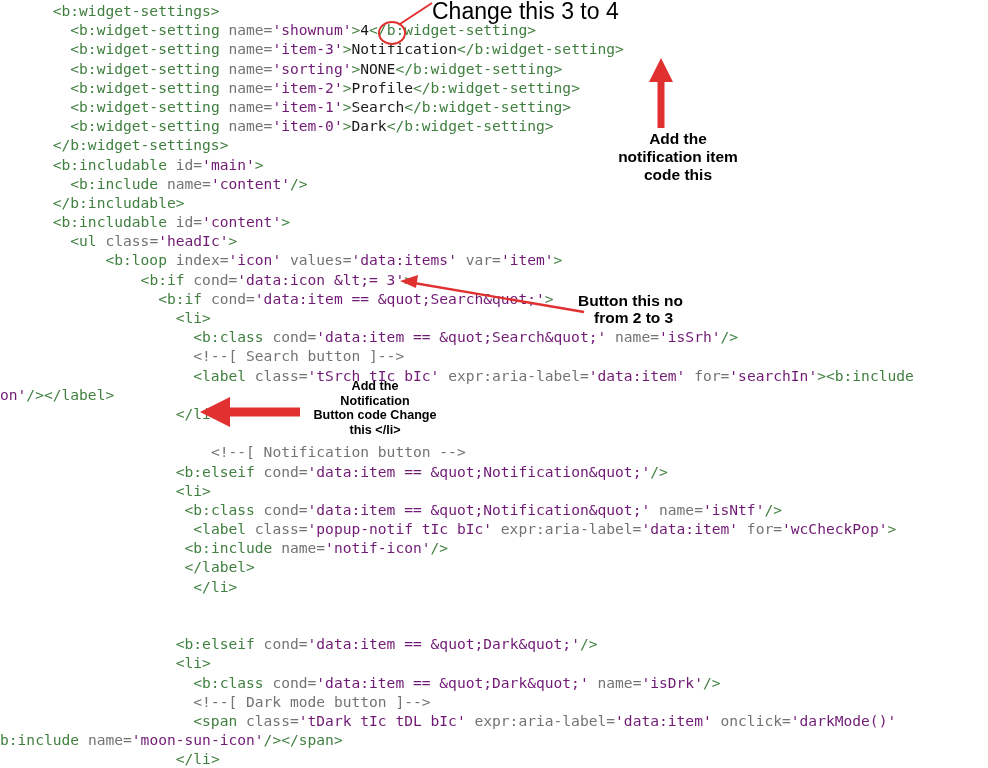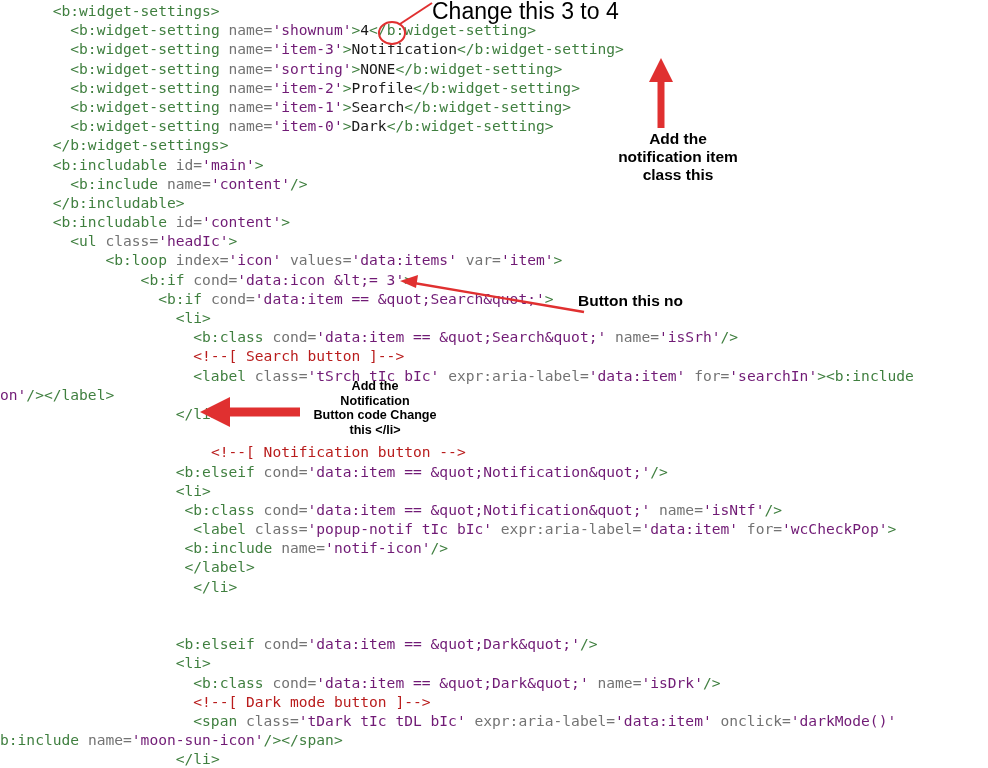--- a/index.html
+++ b/index.html
@@ -30,21 +30,21 @@
   }
   .line {
     white-space: pre;
     height: 19.2px;
   }
   
   .tag   { color: #3f7f3f; }   
   .attr  { color: #737373; }   
   .val   { color: #701a75; }   
   .txt   { color: #1a1a1a; }   
-  .cmt   { color: #b91c1c; }   
+  .cmt   { color: #737373; }   
 
   
   #annot-layer {
     position: absolute;
     left: 0; top: 0;
     width: 832px; height: 768px;
     pointer-events: none;
   }
   #annot-svg {
     position: absolute;
@@ -116,19 +116,19 @@
     </g>
 
     <g>
       <line x1="300" y1="412" x2="225" y2="412" stroke="#e03030" stroke-width="9" stroke-linecap="butt"></line>
       <polygon points="200,412 230,397 230,427" fill="#e03030"></polygon>
     </g>
   </svg>
 
   <div class="anno" id="anno-change-3-to-4">Change this 3 to 4</div>
 
-  <div class="anno" id="anno-add-notif-code"><span>Add the</span><br><span>notification item</span><br><span>class this</span></div>
+  <div class="anno" id="anno-add-notif-code"><span>Add the</span><br><span>notification item</span><br><span>code this</span></div>
 
-  <div class="anno" id="anno-change-2-to-3"><span>Button this no</span></div>
+  <div class="anno" id="anno-change-2-to-3"><span>Button this no</span><span class="l2">from 2 to 3</span></div>
 
   <div class="anno" id="anno-add-notif-button"><span>Add the</span><br><span>Notification</span><br><span>Button code Change</span><br><span>this &lt;/li&gt;</span></div>
 
 </div>
 
 </body></html>

